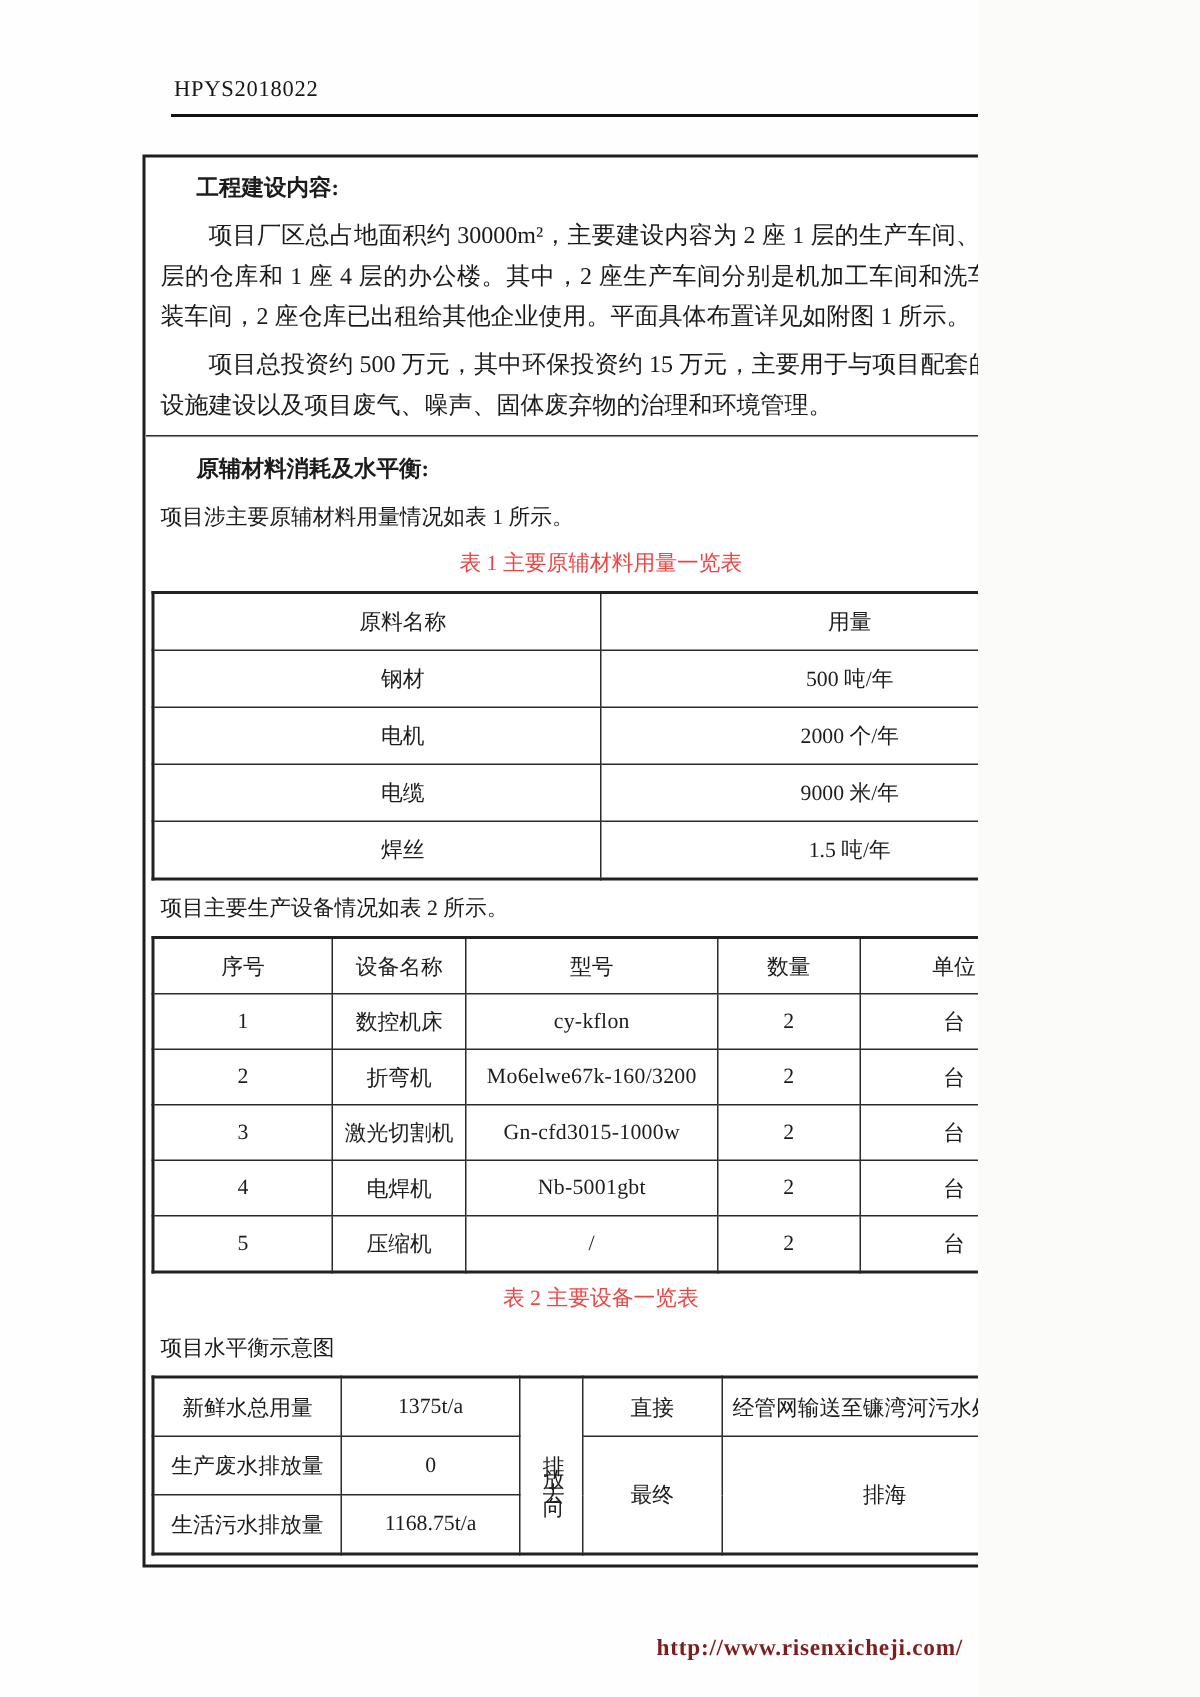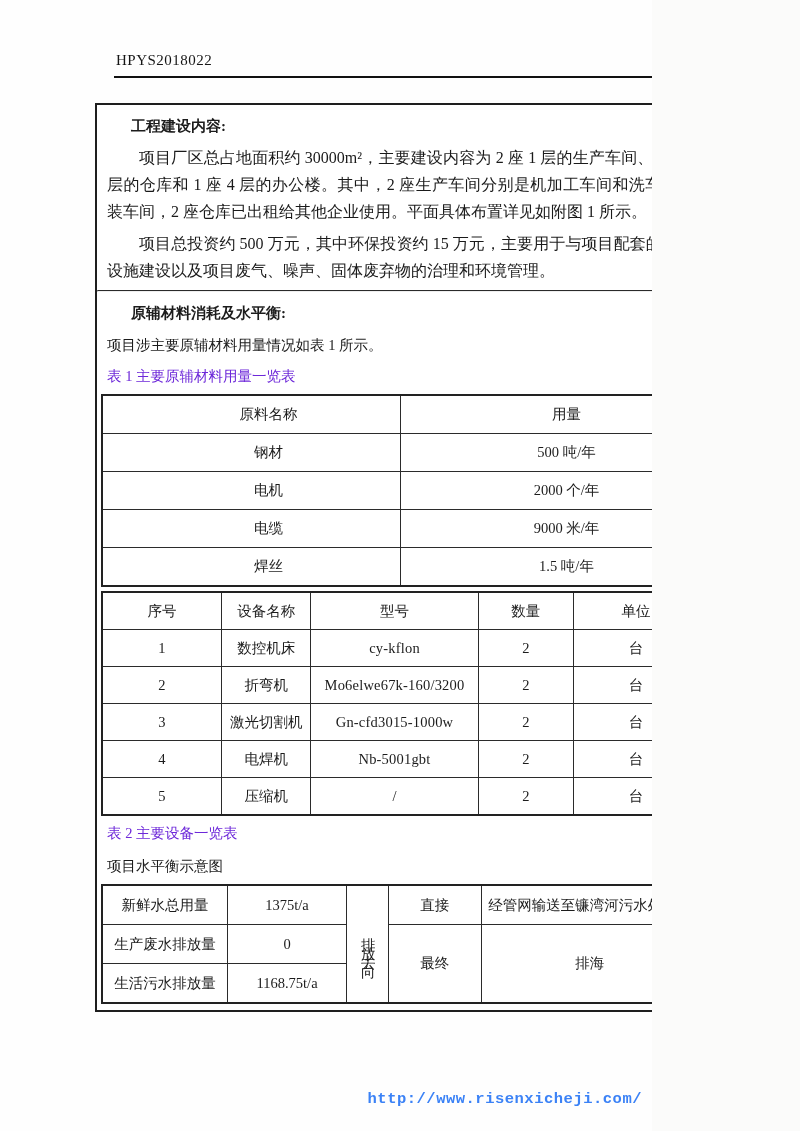--- a/index.html
+++ b/index.html
@@ -36,21 +36,21 @@
   .sec-divider{border-top:1px solid #2a2a2a;margin:0;}
   .sec-heading{
     font-weight:bold;font-size:15px;line-height:26px;margin-top:4px;margin-left:24px;
   }
   .para{
     font-size:16px;line-height:27px;text-align:justify;
     text-indent:2em;margin-top:5px;color:#1a1a1a;
   }
   .plain-line{font-size:14.5px;line-height:27px;margin-top:6px;color:#1a1a1a;}
   .tbl-caption{
-    text-align:left;font-size:14.5px;line-height:27px;margin-top:4px;color:#6d28d9;
+    text-align:center;font-size:14.5px;line-height:27px;margin-top:4px;color:#ef4444;
   }
   
   table.tbl{
     border-collapse:collapse;
     width:calc(100% + 12px);
     margin:4px -6px 0 -6px;
     table-layout:fixed;
   }
   table.tbl td,table.tbl th{
     border:1px solid #2b2b2b;
@@ -70,23 +70,23 @@
     font-size:14.5px;
   }
   td.vtop{vertical-align:top;padding-top:8px;}
   
   .page-number{
     position:absolute;left:672px;top:1042px;
     font-size:14px;color:#222;
   }
   .watermark{
     position:absolute;right:10px;top:1090px;
-    font-family:Liberation Mono, monospace;
+    font-family:Liberation Serif, serif;
     font-weight:bold;font-size:15.5px;letter-spacing:.5px;
-    color:#3b82f6;
+    color:#7f1d1d;
   }
 </style>
 </head>
 <body>
 
 <div class="page">
 
   <div class="header-code">HPYS2018022</div>
   <div class="header-rule"></div>
 
@@ -127,20 +127,21 @@
           <td>电缆</td>
           <td>9000 米/年</td>
         </tr>
         <tr>
           <td>焊丝</td>
           <td>1.5 吨/年</td>
         </tr>
       </tbody>
         </table>
 
+      <div class="plain-line">项目主要生产设备情况如表 2 所示。</div>
 
       <table class="tbl t2">
         <colgroup>
           <col style="width:20%">
             <col style="width:15%">
             <col style="width:28%">
           <col style="width:16%">
             <col style="width:21%">
         </colgroup>
         <tbody>

